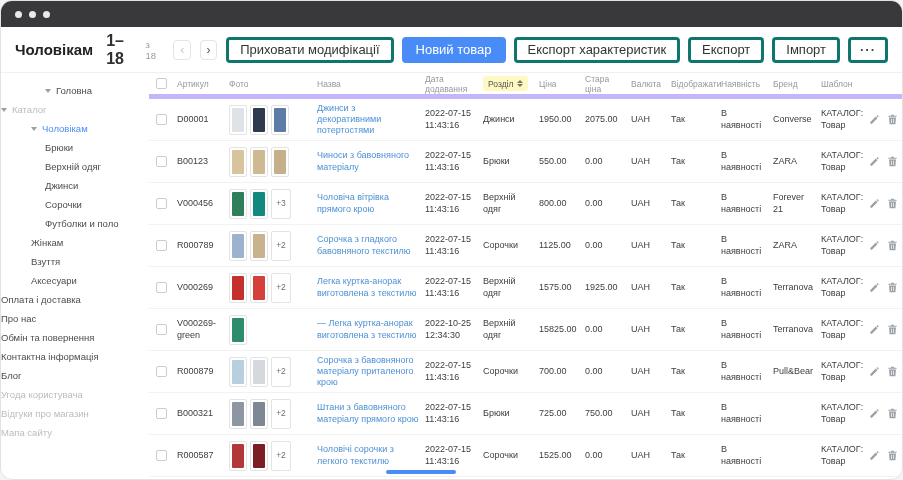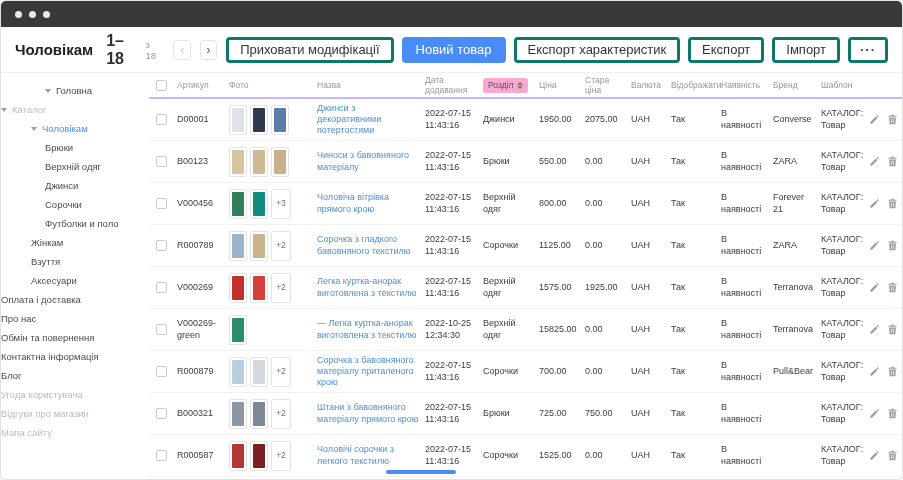--- a/index.html
+++ b/index.html
@@ -1,17 +1,17 @@
 <!DOCTYPE html>
 <html><head>
 <meta charset="utf-8">
 <style>
   * { box-sizing: border-box; }
   html,body { margin:0; padding:0; background:#f4f4f5; font-family:"Liberation Sans", sans-serif; }
-  .window { width:903px; height:480px; background:#fff; border:1px solid #e2e2e2; border-radius:6px; overflow:hidden; position:relative; }
+  .window { width:903px; height:480px; background:#fff; border:1px solid #e2e2e2; border-radius:12px; overflow:hidden; position:relative; }
 
   
   .titlebar { height:26px; background:#39393b; display:flex; align-items:center; padding-left:14px; }
   .dot { width:7px; height:7px; border-radius:50%; background:#e9e9e9; margin-right:7px; }
 
   
   .app-header { height:46px; display:flex; align-items:center; gap:9px; padding:0 14px; border-bottom:1px solid #f0f0f0; }
   .page-title { font-size:15px; font-weight:700; color:#222; margin-right:4px; }
   .pg-range { font-size:16px; font-weight:700; color:#2f2f2f; }
   .pg-of { font-size:9.5px; color:#9a9a9a; margin-right:4px; }
@@ -27,32 +27,32 @@
   .sidebar { width:148px; padding:8px 0 0 0; flex:none; overflow:hidden; }
   .side-item { height:19px; display:flex; align-items:center; font-size:9.5px; color:#4a4d52; cursor:pointer; white-space:nowrap; }
   .side-item.l0 { padding-left:12px;margin-left:32px; } .side-item.l1 { }
   .side-item.l2 { padding-left:30px; } .side-item.l3 { padding-left:44px; }
   .side-item.active { color:#4a8cf7; }
   .side-item.muted { color:#b9bcbf; }
   .tri { width:0; height:0; border-left:3.5px solid transparent; border-right:3.5px solid transparent; border-top:4px solid #9aa0a6; margin-right:5px; flex:none; }
 
   .main { flex:1; position:relative; padding-right:6px; }
   .thead, .trow { display:grid; grid-template-columns:28px 52px 88px 108px 58px 56px 46px 46px 40px 50px 52px 48px 48px 1fr; align-items:center; }
-  .thead { height:26px; border-bottom:2px solid #c4b5fd; font-size:8.5px; color:#95989c; }
+  .thead { height:26px; border-bottom:5px solid #c4b5fd; font-size:8.5px; color:#95989c; }
   .hcell { padding-right:5px; }
   .trow { min-height:42px; height:42px; border-bottom:1px solid #f2f2f2; font-size:9px; color:#3c4043; }
   .cell { padding-right:6px; line-height:1.25; }
   .ccell { display:flex; align-items:center; padding-left:7px; }
   .cbx { width:11px; height:11px; border:1px solid #c9ccd0; border-radius:2px; background:#fff; display:inline-block; cursor:pointer; }
   .name-link { color:#4d90d5; cursor:pointer; }
   .photos { display:flex; align-items:center; gap:3px; }
   .thumb { width:18px; height:30px; border:1px solid #e3e3e4; border-radius:2px; background:#fff; display:flex; align-items:center; justify-content:center; flex:none; }
   .thumb .fill { width:12px; height:24px; border-radius:1px; }
   .more-badge { width:20px; height:30px; border:1px solid #e3e3e4; border-radius:2px; font-size:8.5px; color:#6b6f73; display:flex; align-items:center; justify-content:center; background:#fff; flex:none; }
-  .sort-pill { display:inline-flex; align-items:center; gap:4px; background:#f9a8d4; padding:2.5px 5px; border-radius:3px; color:#55534a; cursor:pointer; }
+  .sort-pill { display:inline-flex; align-items:center; gap:4px; background:#fef9c3; padding:2.5px 5px; border-radius:3px; color:#55534a; cursor:pointer; }
   .sort-ic { display:inline-flex; flex-direction:column; gap:1px; }
   .tri-up { width:0; height:0; border-left:3px solid transparent; border-right:3px solid transparent; border-bottom:3.5px solid #7a7458; }
   .tri-dn { width:0; height:0; border-left:3px solid transparent; border-right:3px solid transparent; border-top:3.5px solid #7a7458; }
   .actions { display:flex; gap:7px; justify-content:flex-end; padding-right:6px; }
   .icon-btn { cursor:pointer; display:inline-flex; }
   .hscroll-thumb { position:absolute; left:385px; bottom:5px; width:70px; height:4px; border-radius:2px; background:#4a8cf7; }
 </style>
 </head>
 <body>
 

